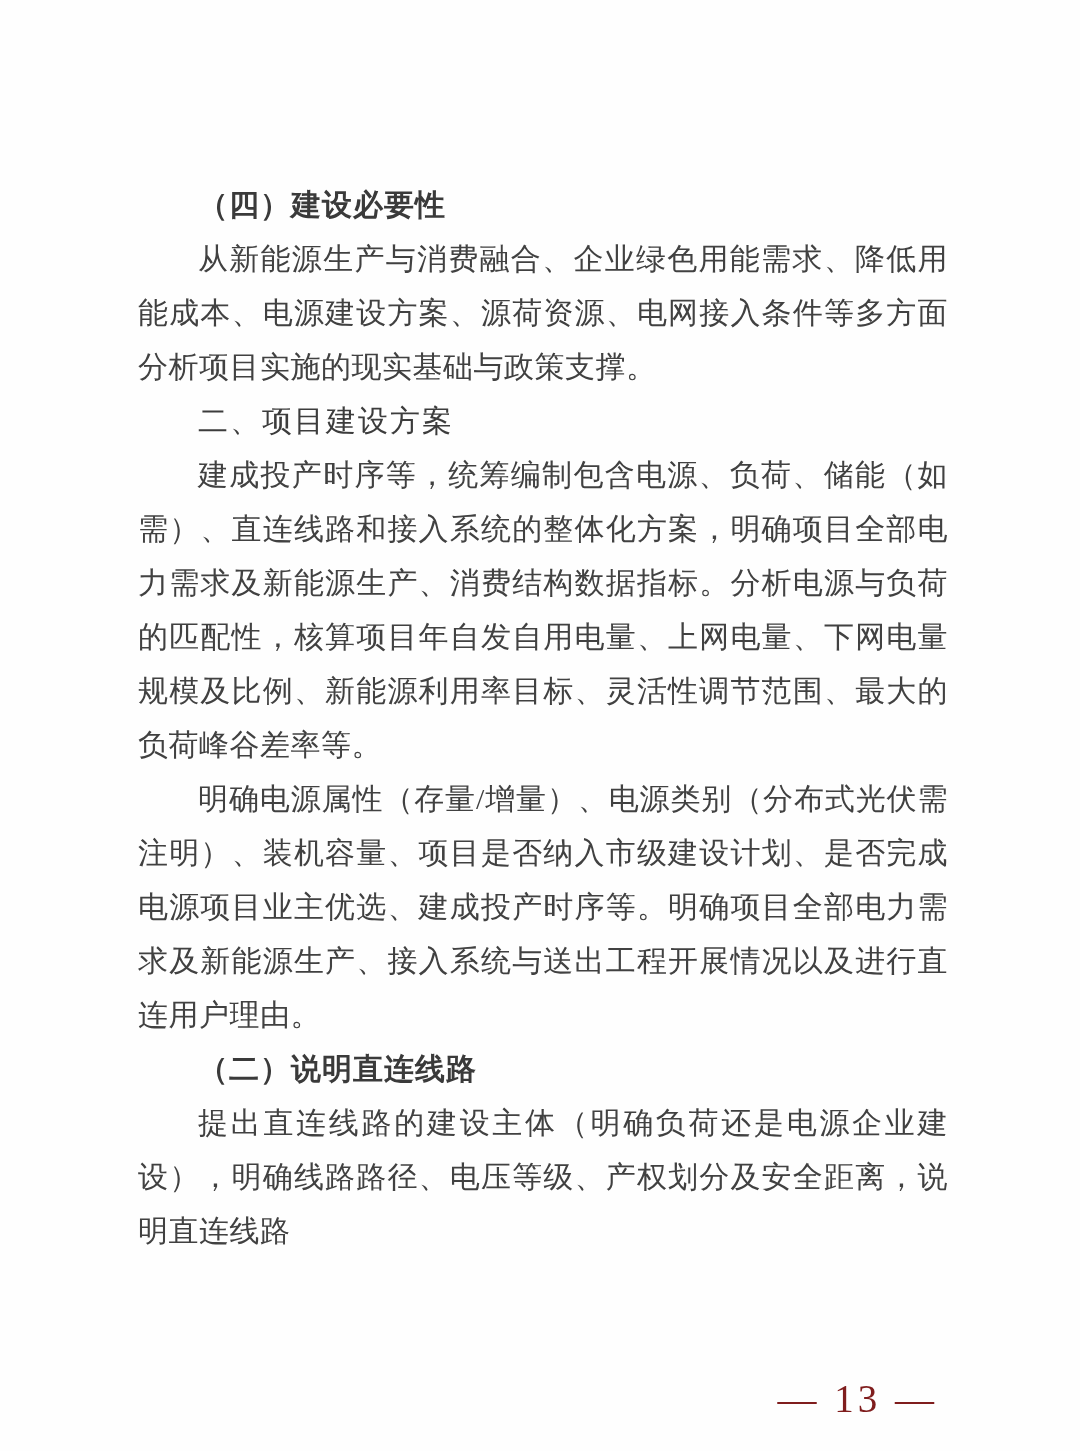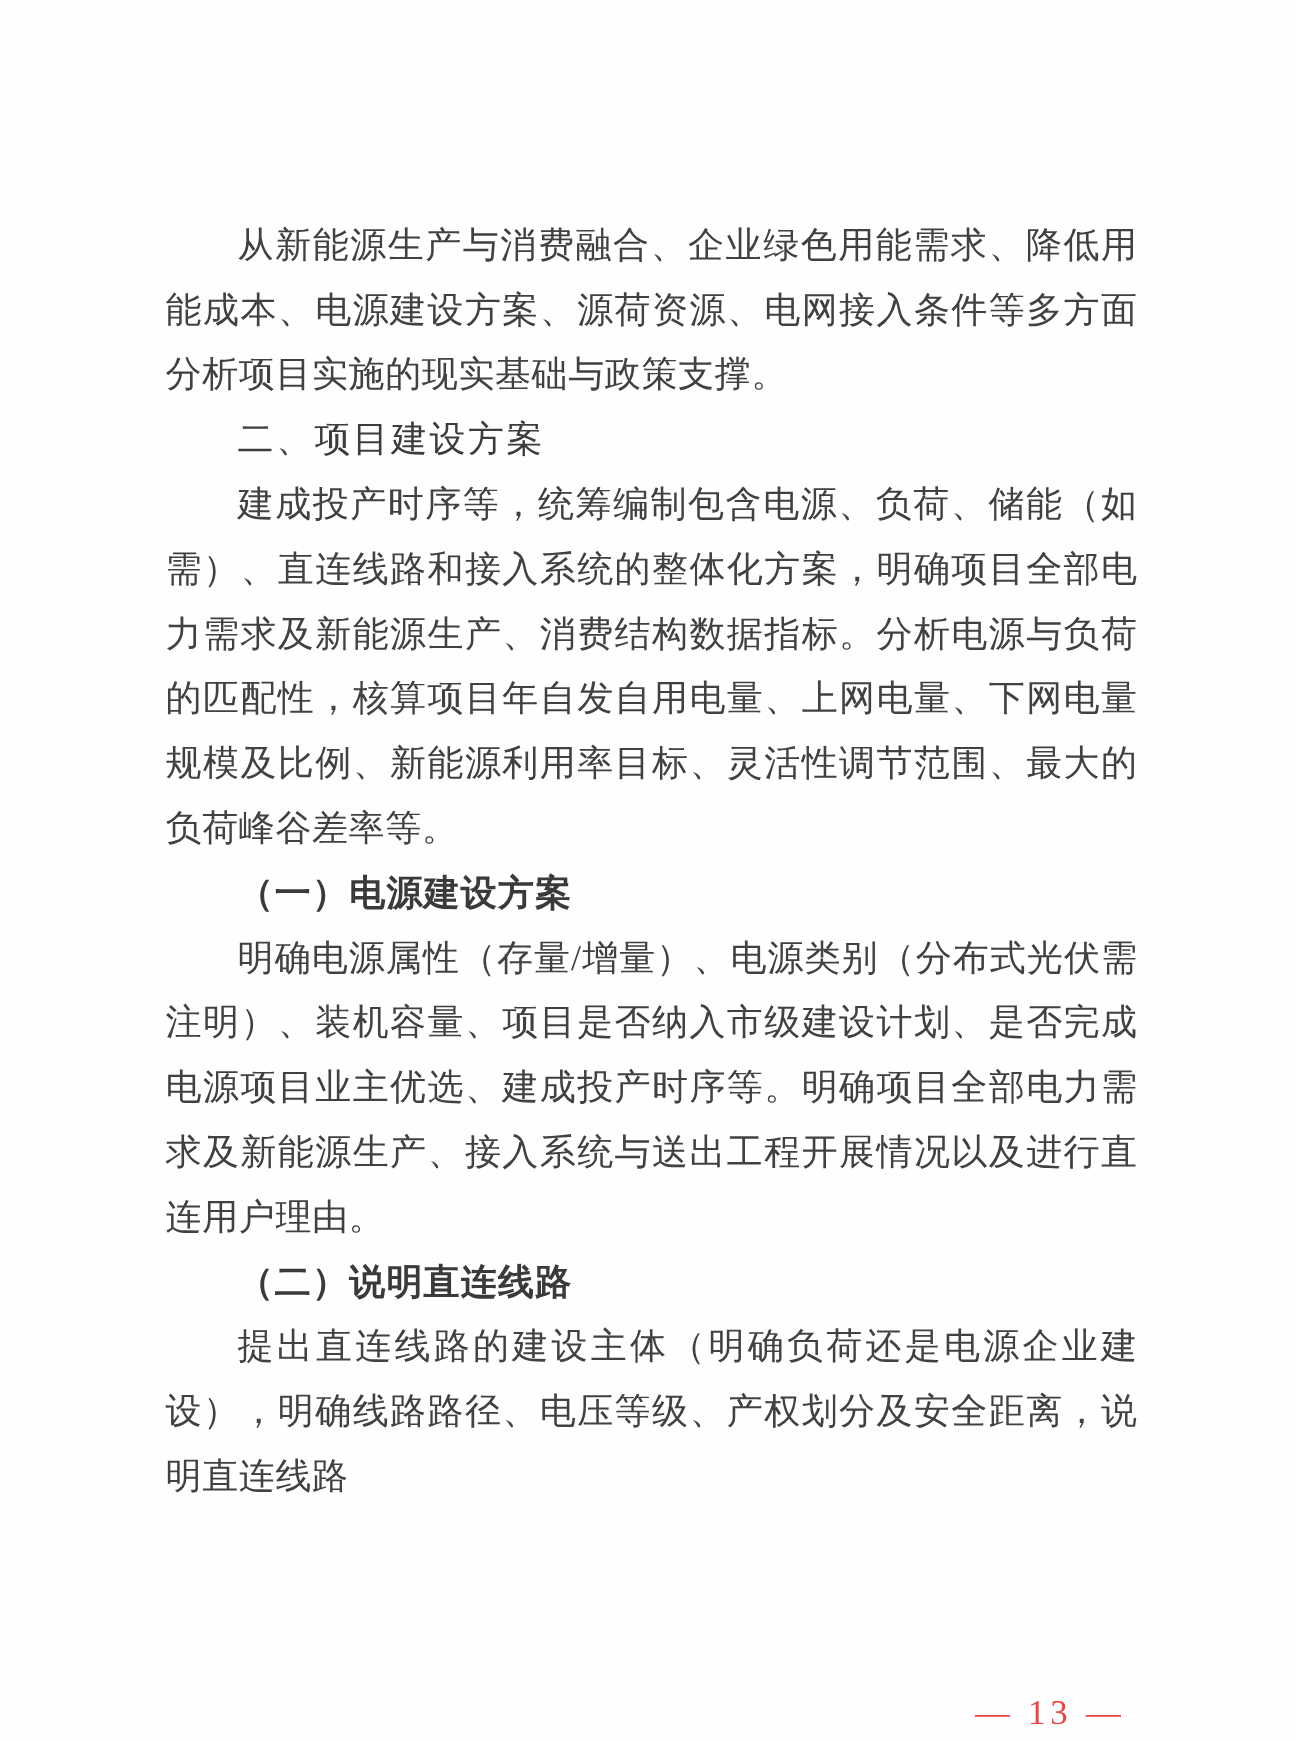--- a/index.html
+++ b/index.html
@@ -46,34 +46,33 @@
     letter-spacing: 2px;
   }
   .para {
     color: #414141;
   }
   .page-number {
     position: absolute;
     right: 142px;
     top: 1376px;
     font-family: "Liberation Serif", serif;
-    font-size: 29px;
-    color: #ef4444;
+    font-size: 39px;
+    color: #7f1d1d;
     letter-spacing: 4px;
-    margin-top: 36px;
   }
 </style>
 </head>
 <body>
 
 <div class="page">
   <div class="content">
+    <p class="h-kai">（四）建设必要性</p>
     <p class="para">从新能源生产与消费融合、企业绿色用能需求、降低用能成本、电源建设方案、源荷资源、电网接入条件等多方面分析项目实施的现实基础与政策支撑。</p>
     <p class="h-bold">二、项目建设方案</p>
     <p class="para">建成投产时序等，统筹编制包含电源、负荷、储能（如需）、直连线路和接入系统的整体化方案，明确项目全部电力需求及新能源生产、消费结构数据指标。分析电源与负荷的匹配性，核算项目年自发自用电量、上网电量、下网电量规模及比例、新能源利用率目标、灵活性调节范围、最大的负荷峰谷差率等。</p>
-    <p class="h-kai">（一）电源建设方案</p>
     <p class="para">明确电源属性（存量/增量）、电源类别（分布式光伏需注明）、装机容量、项目是否纳入市级建设计划、是否完成电源项目业主优选、建成投产时序等。明确项目全部电力需求及新能源生产、接入系统与送出工程开展情况以及进行直连用户理由。</p>
     <p class="h-kai">（二）说明直连线路</p>
     <p class="para">提出直连线路的建设主体（明确负荷还是电源企业建设），明确线路路径、电压等级、产权划分及安全距离，说明直连线路</p>
   </div>
 
   <div class="page-number">— 13 —</div>
 </div>
 
 </body></html>

